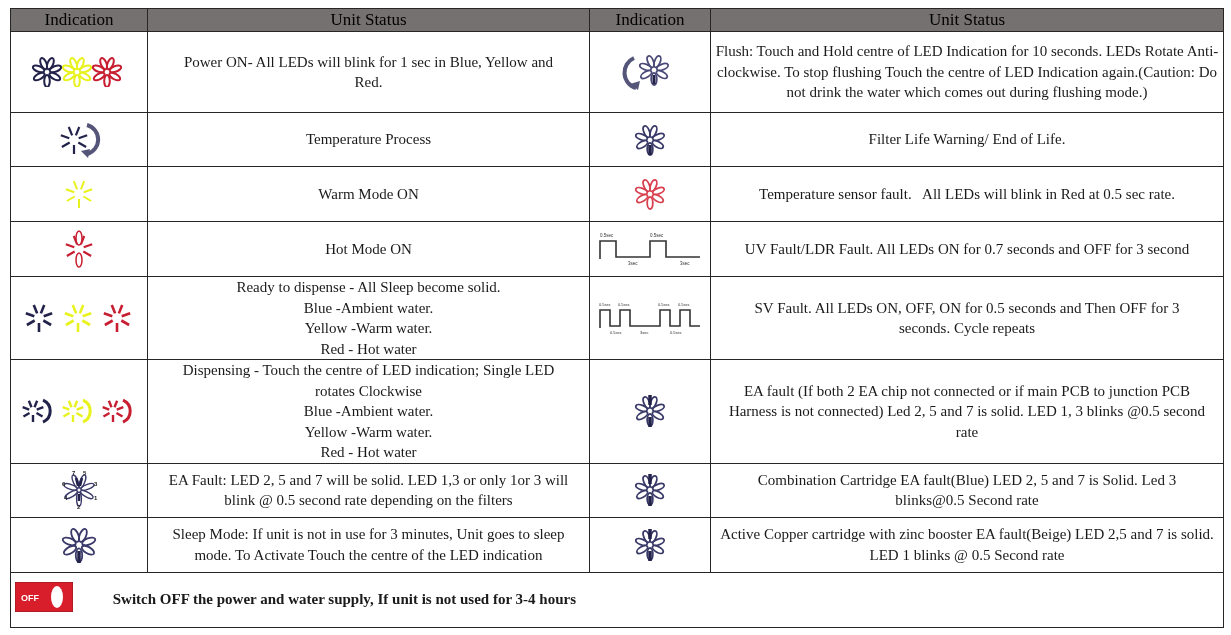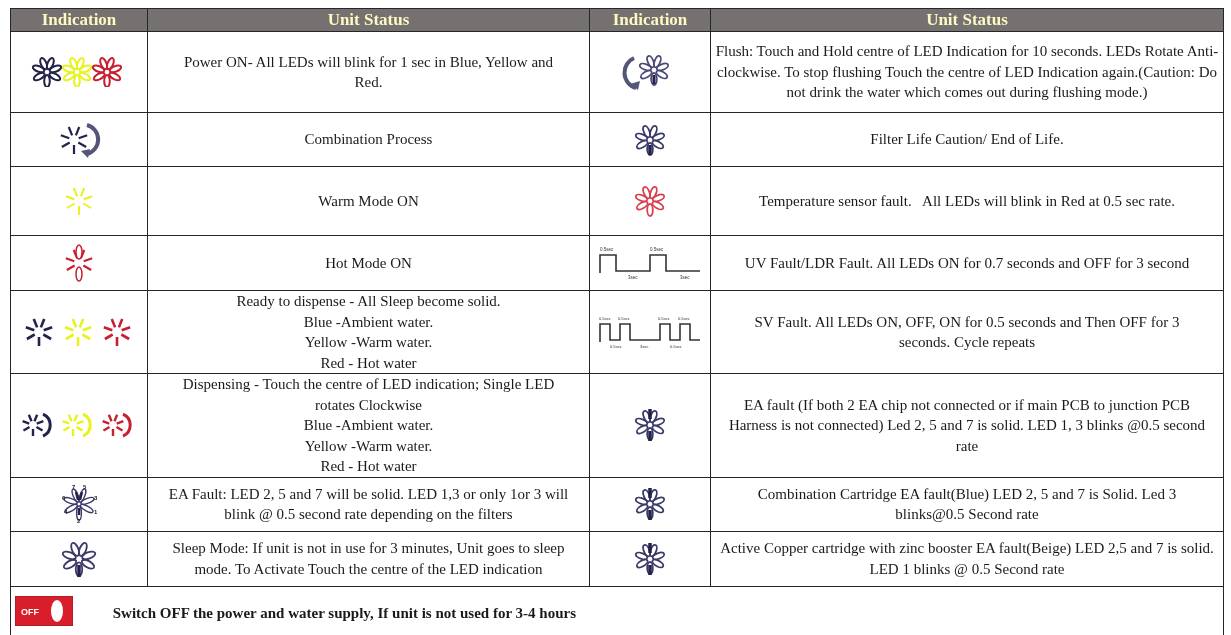--- a/index.html
+++ b/index.html
@@ -2,21 +2,21 @@
 <html><head>
 <meta charset="utf-8">
 <style>
   html, body { margin: 0; padding: 0; background: #ffffff; }
   body { width: 1231px; height: 635px; position: relative; overflow: hidden;
          font-family: "Liberation Serif", "DejaVu Serif", serif; color: #1a1a1a; }
   .tbl { position: absolute; left: 10px; top: 8px; width: 1213px; border-collapse: collapse;
          table-layout: fixed; }
   .tbl td, .tbl th { border: 1.5px solid #262626; padding: 0 4px; text-align: center;
          vertical-align: middle; font-size: 15px; line-height: 20.5px; }
-  .tbl th { background: #757170; color: #fef9c3; font-weight: bold; font-size: 17px;
+  .tbl th { background: #757170; color: #000000; font-weight: normal; font-size: 17px;
          height: 22px; line-height: 22px; padding: 0; }
   .ic { padding: 0 !important; }
   .ic svg { display: block; margin: 0 auto; }
   .off-row td { height: 54px; text-align: left; }
   .off-text { font-weight: bold; font-size: 15px; }
   .off-badge { display: inline-block; vertical-align: middle; }
 </style>
 </head>
 <body>
 
@@ -79,38 +79,38 @@
           <svg width="50" height="40" viewBox="0 0 50 40">
             <g transform="translate(20,20)" stroke="#22224a" fill="#22224a" stroke-width="2.2">
                 <use href="#flower-s"></use>
               </g>
             <path d="M33 5 A15 15 0 0 1 33 34" stroke="#55557a" stroke-width="4" fill="none"></path>
             <path d="M27 31 L34 38 L36 29 Z" fill="#55557a"></path>
           </svg>
         </span>
       </td>
       <td>
-          <div>Combination Process</div>
+          <div>Temperature Process</div>
         </td>
       <td class="ic">
         <span>
           <svg width="40" height="40" viewBox="0 0 40 40">
             <g transform="translate(20,20)" stroke="#3a3a6a" fill="none" stroke-width="1.8">
                 <use href="#flower-o"></use>
               </g>
             <line x1="20" y1="25" x2="20" y2="35" stroke="#22224a" stroke-width="3.5"></line>
           </svg>
         </span>
       </td>
       <td>
-          <div>Filter Life Caution/ End of Life.</div>
-        </td>
-    </tr>
-
-    <tr style="height:69px">
+          <div>Filter Life Warning/ End of Life.</div>
+        </td>
+    </tr>
+
+    <tr style="height:55px">
       <td class="ic">
         <span>
           <svg width="40" height="40" viewBox="0 0 40 40">
             <g transform="translate(20,20)" stroke="#e8f21c" fill="#f0f870" stroke-width="2">
                 <use href="#flower-s"></use>
               </g>
           </svg>
         </span>
       </td>
       <td>

